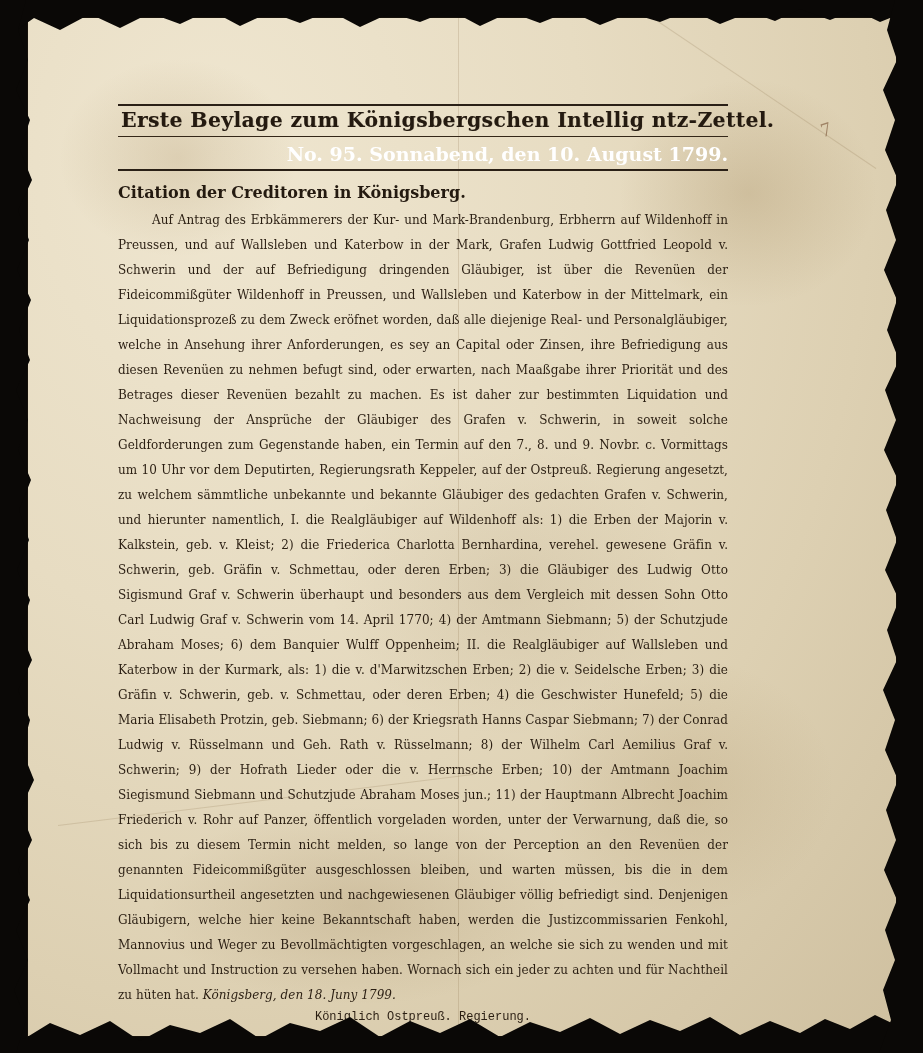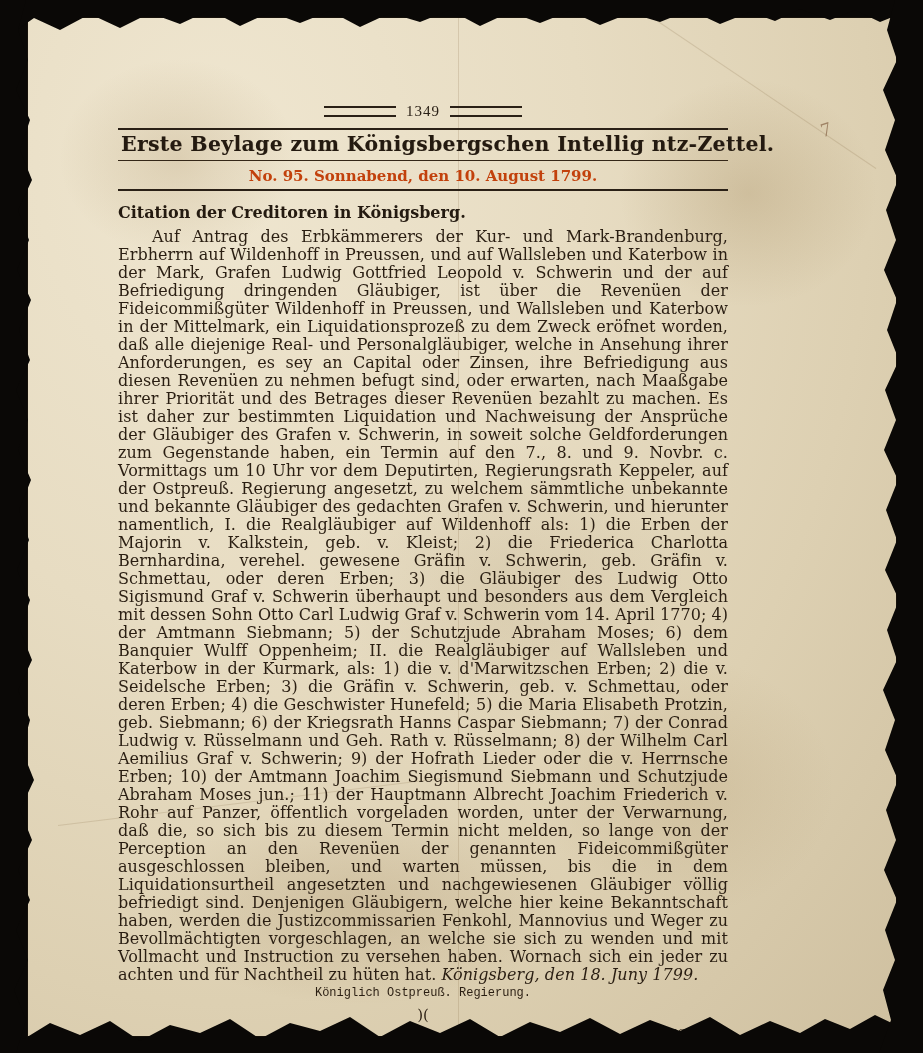--- a/index.html
+++ b/index.html
@@ -138,41 +138,41 @@
     font-size: 20.5px;
     letter-spacing: 0.4px;
     color: #241a10;
     white-space: nowrap;
     transform: scaleX(0.99);
     margin: 2px 0 4px 0;
     text-shadow: 0.4px 0.3px 0 rgba(40,28,16,0.35);
   }
 
   .issueline {
-    text-align: center;
-    font-family: "DejaVu Serif", serif;
-    font-size: 15px;
+    text-align: right;
+    font-family: "DejaVu Serif", serif;
+    font-size: 19px;
     font-weight: bold;
-    color: #c2410c;
+    color: #ffffff;
     margin: 2px 0 4px 0;
   }
 
   .headline {
     text-align: left;
     font-family: "DejaVu Serif", serif;
     font-weight: bold;
     font-size: 16px;
     color: #241a10;
     margin: 12px 0 6px 0;
   }
 
   .body {
     font-family: "DejaVu Serif", serif;
-    font-size: 16px;
-    line-height: 18px;
+    font-size: 12px;
+    line-height: 25px;
     text-align: justify;
     color: #2a1e12;
     letter-spacing: 0.05px;
   }
   .body .indent { display: inline-block; width: 34px; }
   .body .it { font-style: italic; }
 
   .signature {
     font-family: Liberation Mono, monospace;
     font-size: 12px;
@@ -237,25 +237,20 @@
     <div class="stain s5"></div>
     <div class="crease crease-v"></div>
     <div class="crease crease-d"></div>
     <div class="crease crease-d2"></div>
   </div>
 
   <div class="penmark">7</div>
 
   <div id="content">
 
-    <div class="folio-row">
-      <div class="folio-rule"></div>
-      <div class="folio-num">1349</div>
-      <div class="folio-rule"></div>
-    </div>
 
     <div class="rule-thick"></div>
 
     <div class="masthead">Erste Beylage zum Königsbergschen Intellig ntz-Zettel.</div>
 
     <div class="rule-thin"></div>
 
     <div class="issueline">No. 95.   Sonnabend, den 10. August 1799.</div>
 
     <div class="rule-thick"></div>

